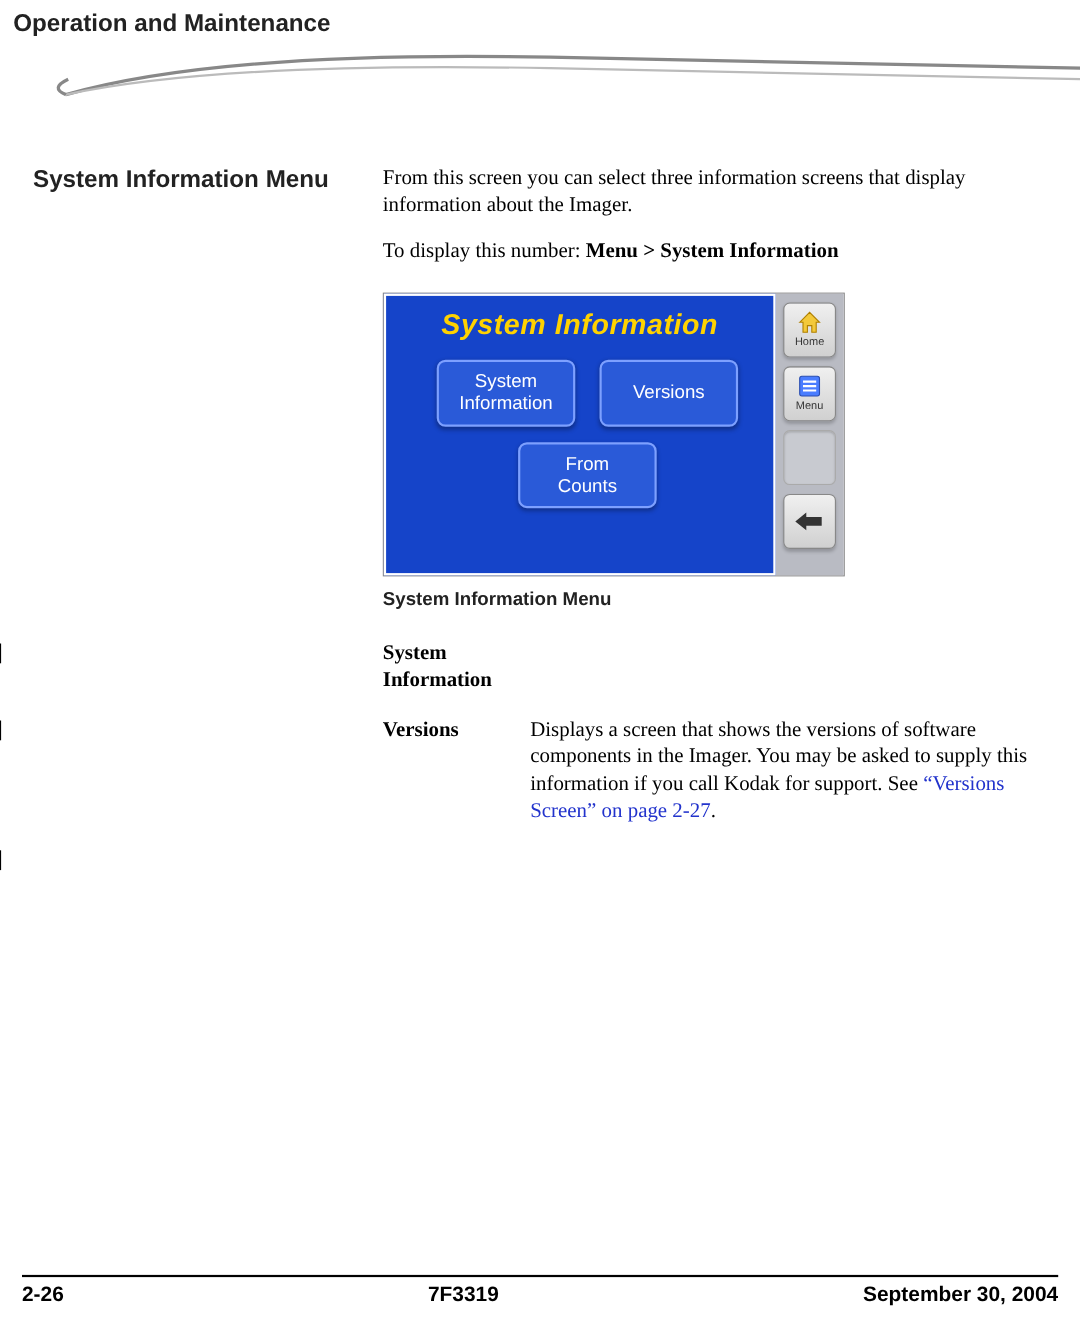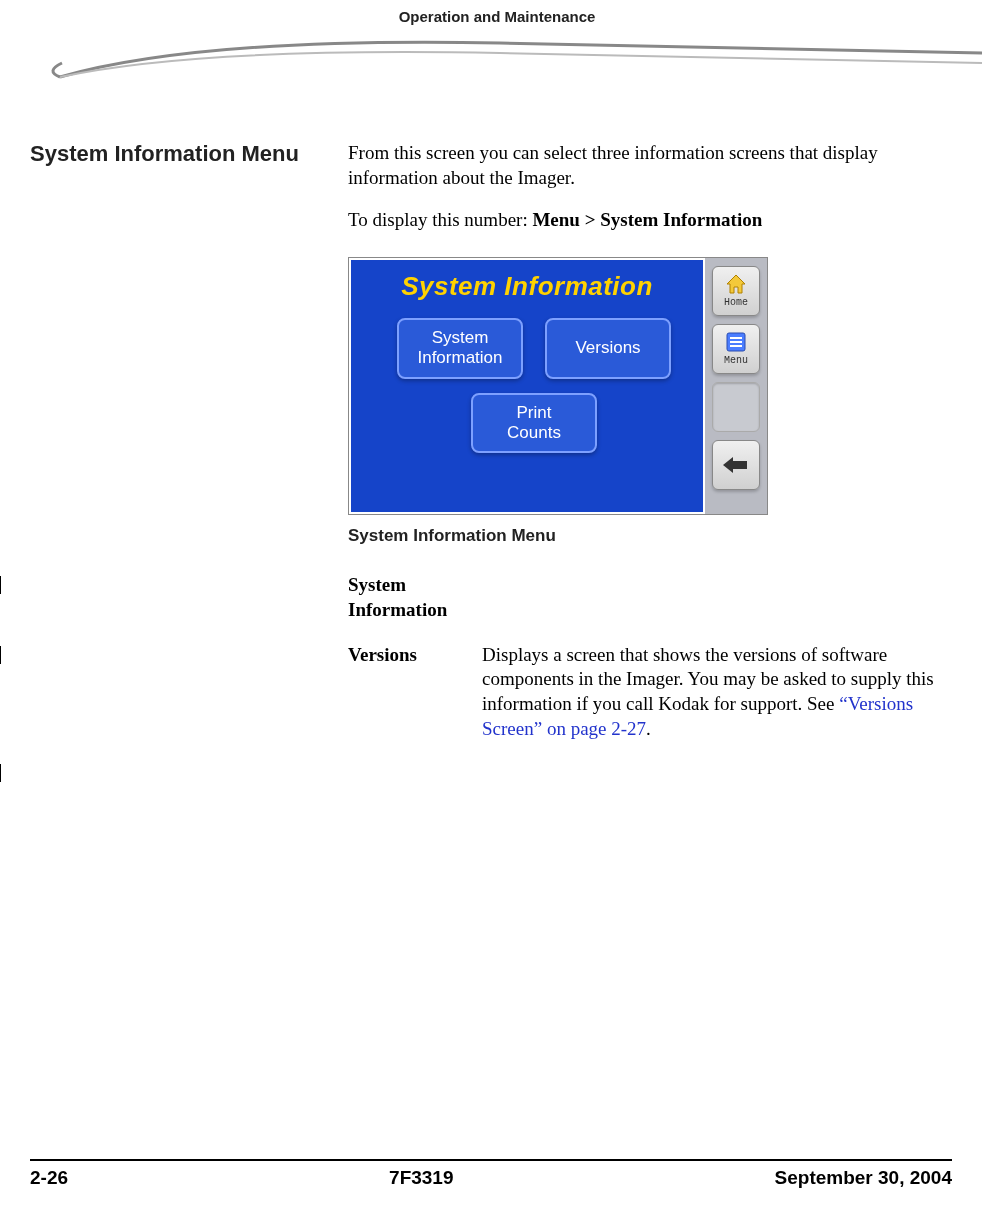--- a/index.html
+++ b/index.html
@@ -7,24 +7,23 @@
     width: 982px;
     height: 1207px;
     font-family: Georgia, 'Times New Roman', serif;
     color: #000;
     position: relative;
     background: #fff;
   }
   .page-header {
     font-family: 'Trebuchet MS', Arial, sans-serif;
     font-weight: bold;
-    font-size: 15px;
+    font-size: 22px;
     padding: 8px 0 4px 12px;
     color: #222;
-    text-align: center;
   }
   .swoosh {
     position: relative;
     height: 64px;
     width: 100%;
     overflow: visible;
   }
   .content {
     display: flex;
     padding: 48px 30px 0 30px;
@@ -104,21 +103,21 @@
   .side-btn {
     width: 48px;
     height: 50px;
     background: linear-gradient(#f0f0f0,#d0d0d0);
     border: 1px solid #888;
     border-radius: 6px;
     display: flex;
     flex-direction: column;
     align-items: center;
     justify-content: center;
-    font-family: Liberation Mono, monospace;
+    font-family: Liberation Sans, sans-serif;
     font-size: 10px;
     color: #333;
     box-shadow: 0 2px 3px rgba(0,0,0,0.2);
   }
   .side-btn svg { margin-bottom: 1px; }
   .side-btn.nolabel { height: 50px; }
   .side-btn.placeholder { background: #c8cad0; border: 1px solid #aaa; box-shadow: inset 0 1px 2px rgba(0,0,0,0.2); }
   .fig-caption {
     font-family: 'Trebuchet MS', Arial, sans-serif;
     font-weight: bold;
@@ -151,21 +150,21 @@
     top: 3px;
     width: 5px;
     height: 18px;
     background: #000;
   }
   .footer {
     position: absolute;
     bottom: 18px;
     left: 0;
     right: 0;
-    padding: 0 30px;
+    padding: 0 20px;
   }
   .footer-rule {
     border-top: 2px solid #000;
     margin-bottom: 6px;
   }
   .footer-row {
     display: flex;
     justify-content: space-between;
     font-family: 'Trebuchet MS', Arial, sans-serif;
     font-weight: bold;
@@ -203,21 +202,21 @@
             <div class="ds-btn">
               <div>System</div>
               <div>Information</div>
             </div>
             <div class="ds-btn" style="padding-top:18px;padding-bottom:18px;">
               <span>Versions</span>
             </div>
           </div>
           <div class="ds-row">
             <div class="ds-btn">
-              <div>Print</div>
+              <div>From</div>
               <div>Counts</div>
             </div>
           </div>
         </div>
         <div class="ds-side">
           <div class="side-btn">
             <svg width="24" height="22" viewBox="0 0 24 22">
               <path d="M3 11 L12 2 L21 11 L18 11 L18 20 L14 20 L14 14 L10 14 L10 20 L6 20 L6 11 Z" fill="#f3c93a" stroke="#b08000" stroke-width="1"></path>
             </svg>
             <span>Home</span>

